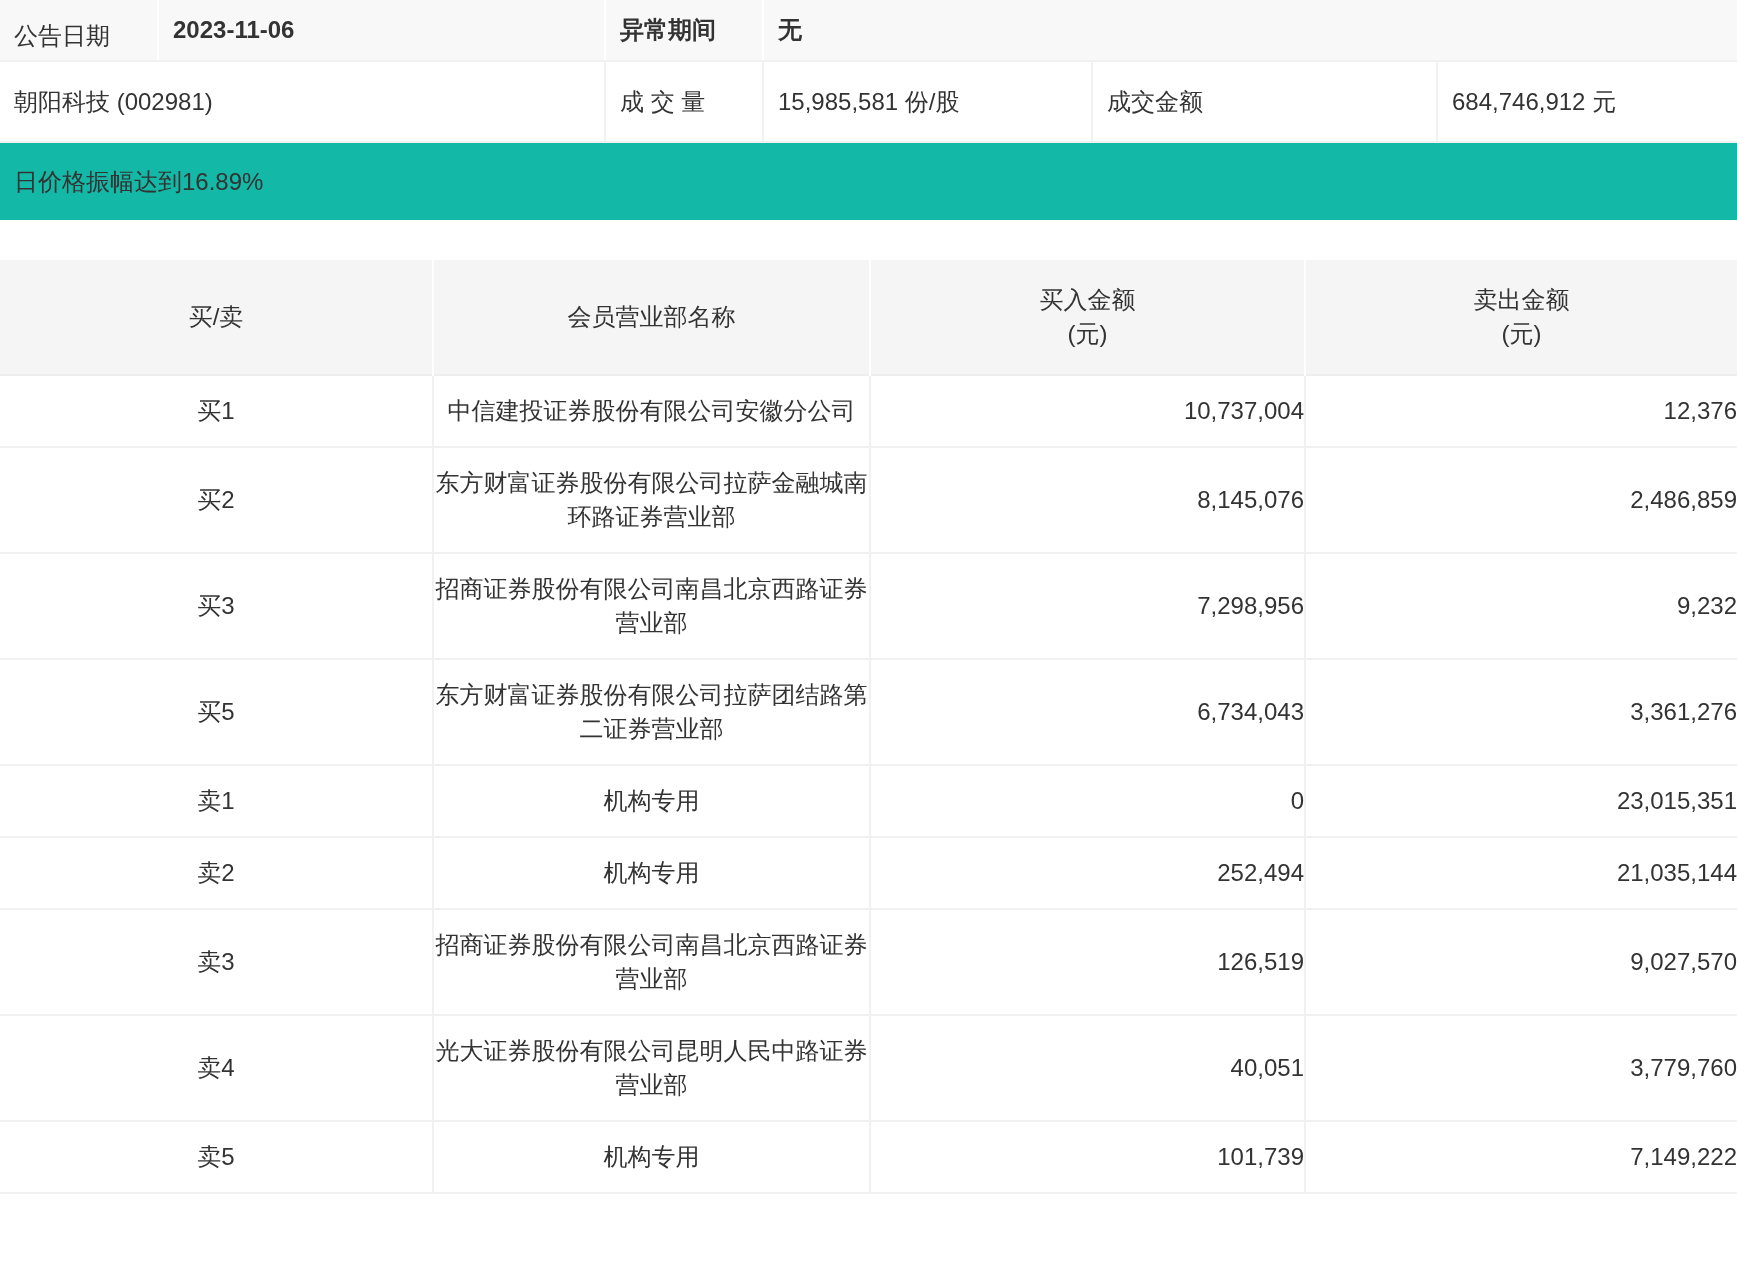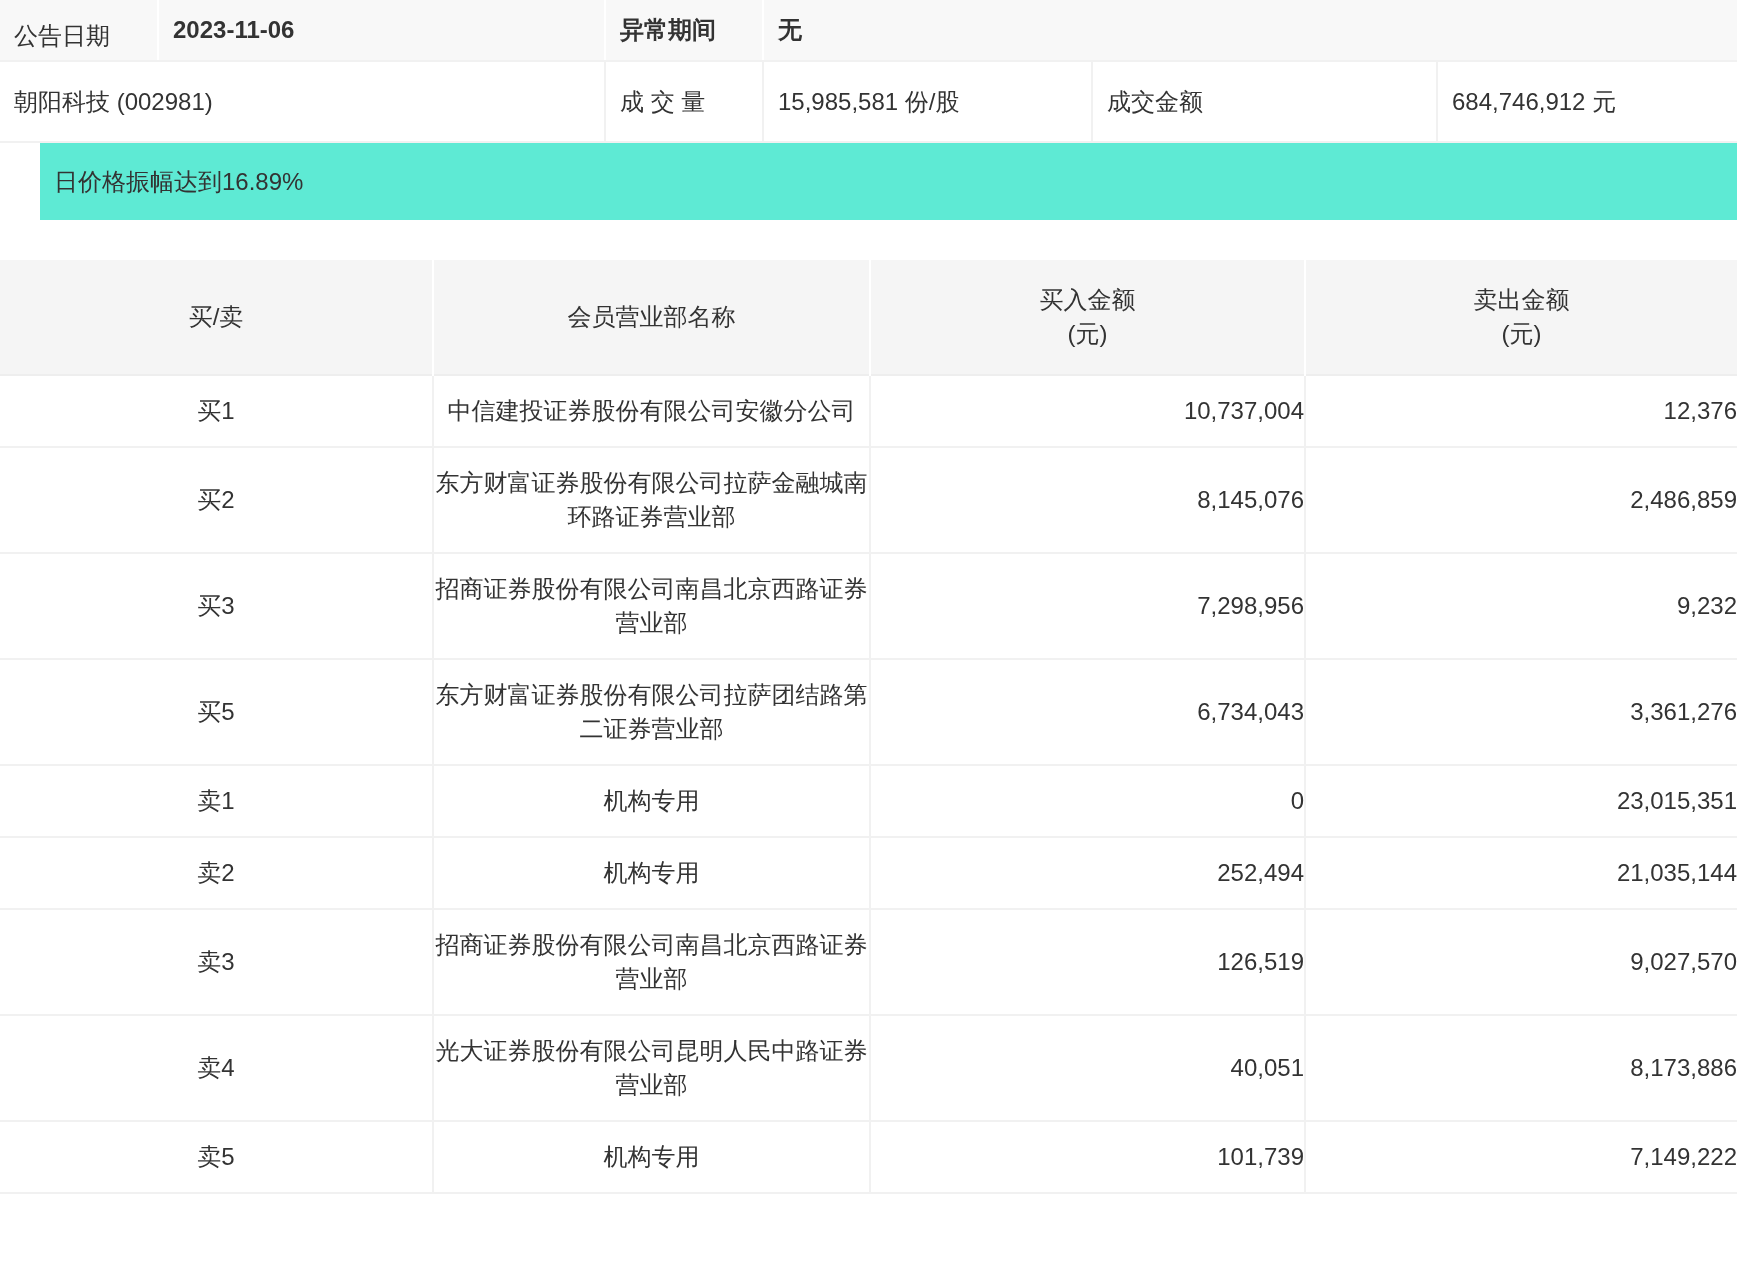--- a/index.html
+++ b/index.html
@@ -29,22 +29,21 @@
     background: #f8f8f8;
     border-bottom: 2px solid #f1f1f1;
   }
   .info-row.r2 {
     height: 81px;
     background: #ffffff;
     border-bottom: 2px solid #f1f1f1;
   }
   .info-row.r3 {
     height: 77px;
-    background: #5eead4;
-    margin-left: 40px;
+    background: #14b8a6;
   }
   .icell {
     display: flex;
     align-items: center;
     padding-left: 14px;
     box-sizing: border-box;
     white-space: nowrap;
     overflow: hidden;
   }
   .r1 .icell + .icell { border-left: 2px solid #ffffff; font-weight: bold; }
@@ -202,21 +201,21 @@
     <td class="cell-side">卖3</td>
     <td class="cell-name">招商证券股份有限公司南昌北京西路证券营业部</td>
     <td class="cell-buy">126,519</td>
     <td class="cell-sell">9,027,570</td>
   </tr>
 
   <tr>
     <td class="cell-side">卖4</td>
     <td class="cell-name">光大证券股份有限公司昆明人民中路证券营业部</td>
     <td class="cell-buy">40,051</td>
-    <td class="cell-sell">8,173,886</td>
+    <td class="cell-sell">3,779,760</td>
   </tr>
 
   <tr>
     <td class="cell-side">卖5</td>
     <td class="cell-name">机构专用</td>
     <td class="cell-buy">101,739</td>
     <td class="cell-sell">7,149,222</td>
   </tr>
 </tbody>
   </table>

